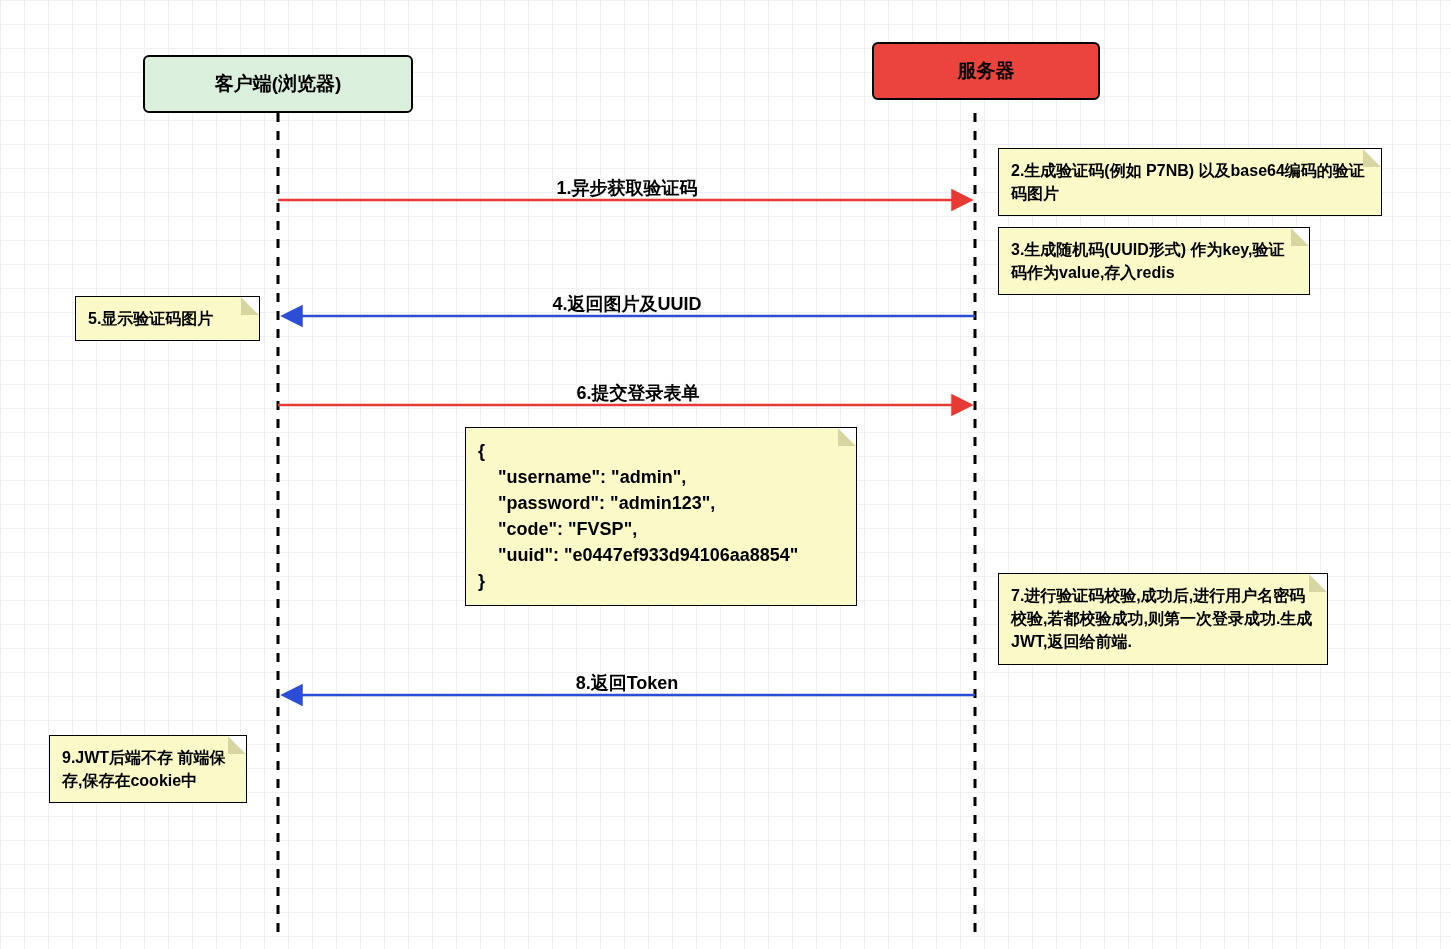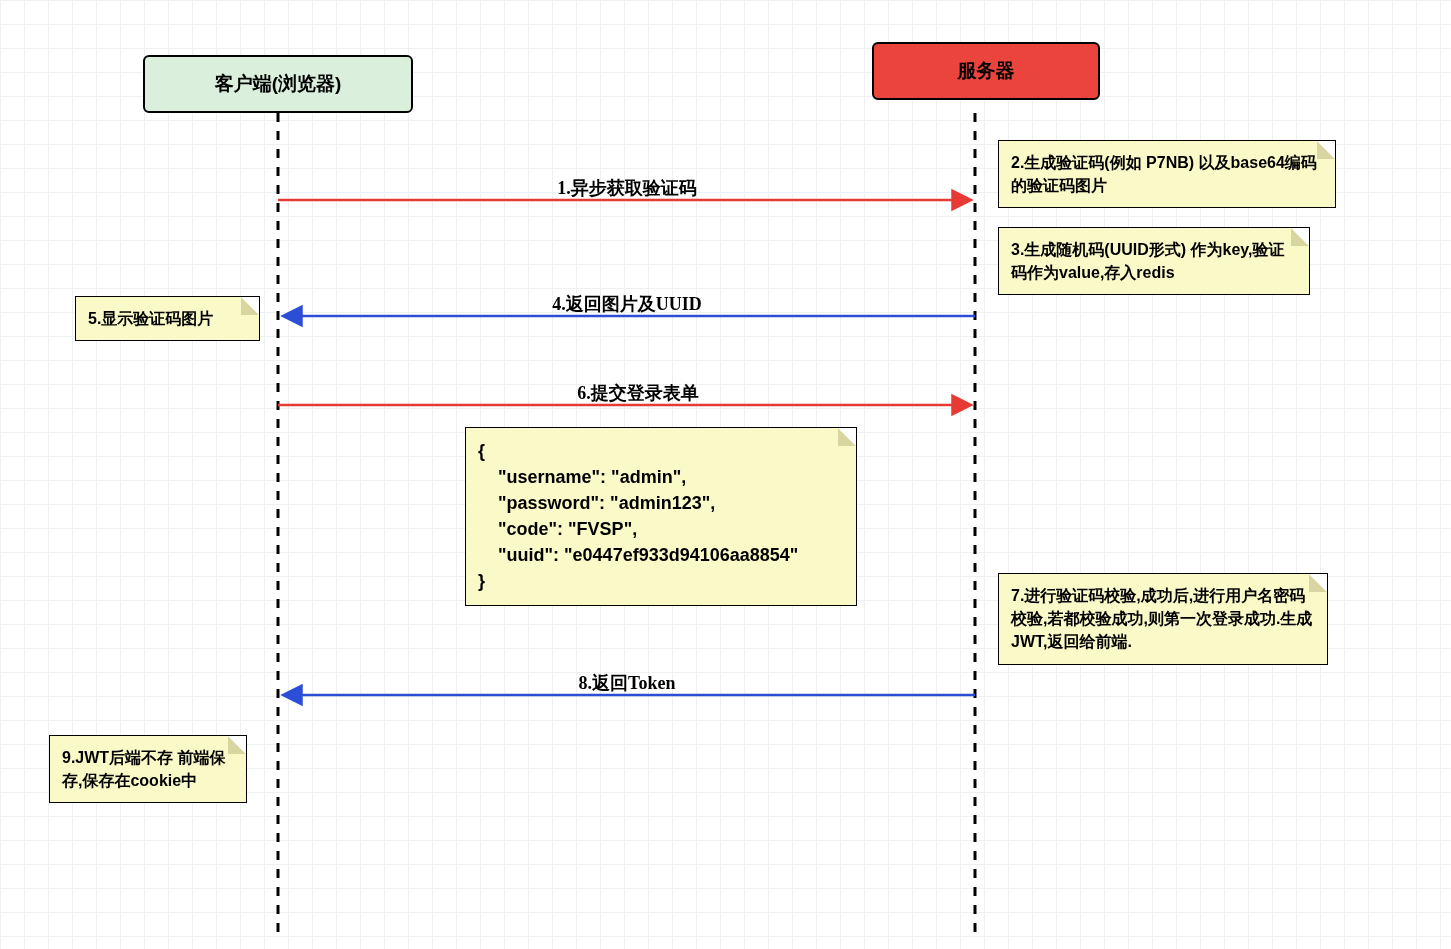--- a/index.html
+++ b/index.html
@@ -55,21 +55,20 @@
     border-width:18px 0 0 18px;
     border-color:transparent transparent transparent #d8d6a0;
   }
   .msg-label{
     position:absolute;
     font-size:18px;
     font-weight:700;
     background:transparent;
     white-space:nowrap;
     transform:translateX(-50%);
-    font-family:Liberation Serif, serif;
   }
   .code{
     white-space:pre;
     font-size:18px;
     font-weight:700;
   }
 </style>
 </head>
 <body>
 
@@ -97,21 +96,21 @@
 
 <div class="node-box client" style="left:143px;top:55px;width:270px;height:58px">客户端(浏览器)</div>
 
 <div class="node-box server" style="left:872px;top:42px;width:228px;height:58px">服务器</div>
 
 <div class="msg-label" style="left:627px;top:176px">1.异步获取验证码</div>
 <div class="msg-label" style="left:627px;top:292px">4.返回图片及UUID</div>
 <div class="msg-label" style="left:638px;top:381px">6.提交登录表单</div>
 <div class="msg-label" style="left:627px;top:671px">8.返回Token</div>
 
-<div class="note" style="left:998px;top:140px;width:338px">2.生成验证码(例如 P7NB) 以及base64编码的验证码图片</div>
+<div class="note" style="left:998px;top:148px;width:384px">2.生成验证码(例如 P7NB) 以及base64编码的验证码图片</div>
 
 <div class="note" style="left:998px;top:227px;width:312px">3.生成随机码(UUID形式) 作为key,验证码作为value,存入redis</div>
 
 <div class="note" style="left:75px;top:296px;width:185px">5.显示验证码图片</div>
 
 <div class="note code" style="left:465px;top:427px;width:392px">{
     "username": "admin",
     "password": "admin123",
     "code": "FVSP",
     "uuid": "e0447ef933d94106aa8854"

